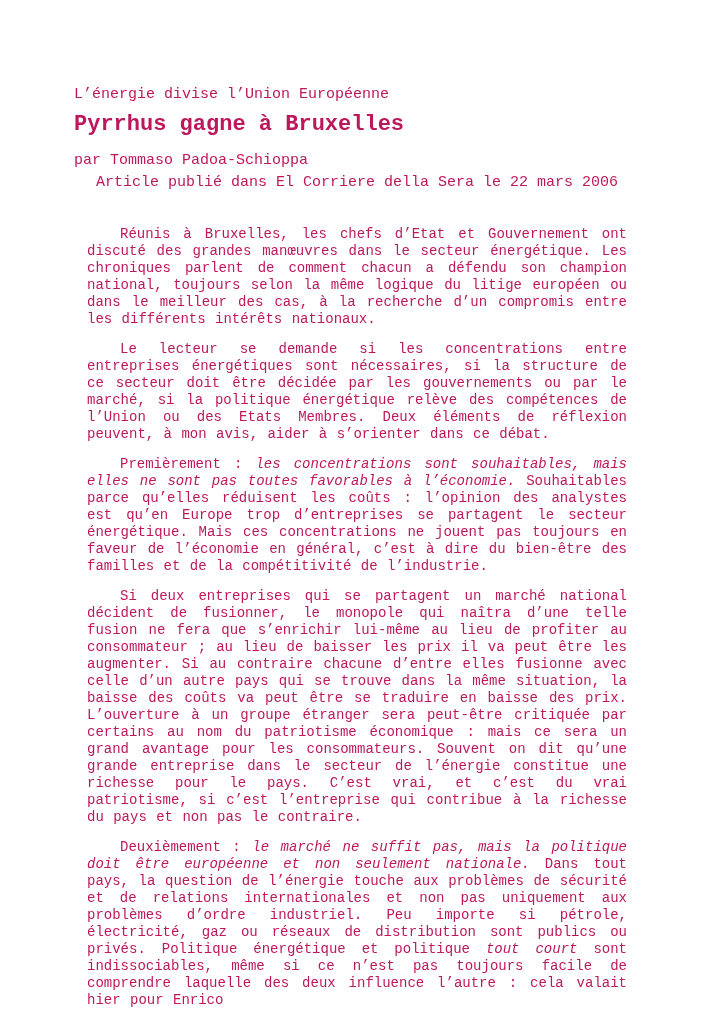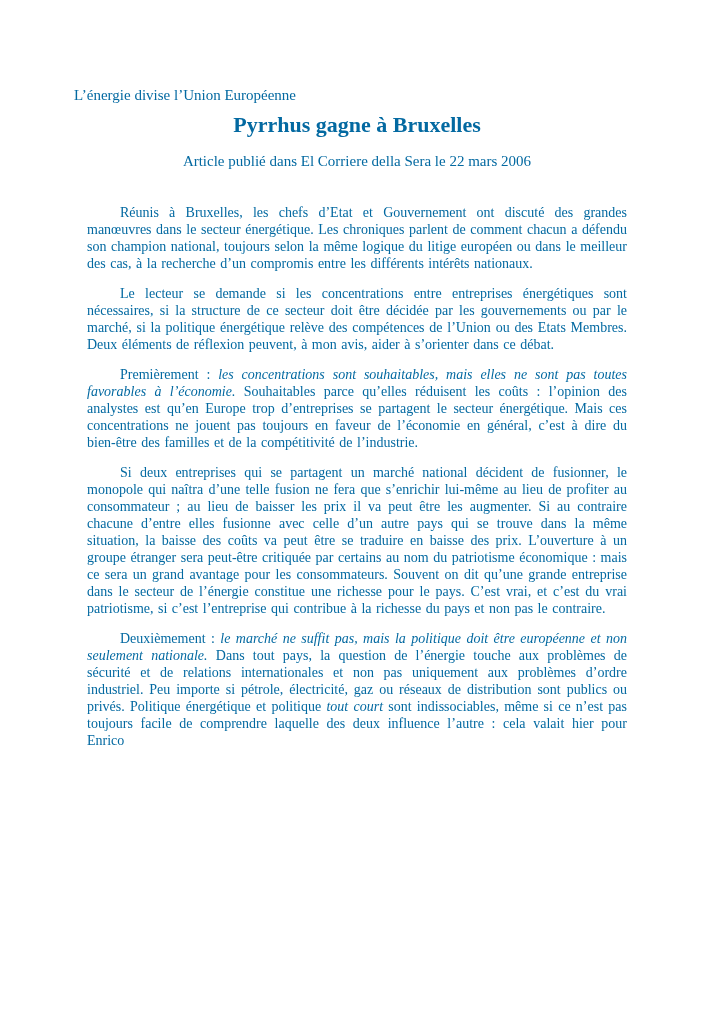--- a/index.html
+++ b/index.html
@@ -5,42 +5,42 @@
   html, body {
     margin: 0;
     padding: 0;
     background: #ffffff;
   }
   .page {
     position: relative;
     width: 708px;
     height: 1024px;
     background: #ffffff;
-    color: #0369a1;
-    font-family: Liberation Serif, serif;
+    color: #be185d;
+    font-family: Liberation Mono, monospace;
     overflow: hidden;
   }
   .content {
     position: absolute;
     left: 74px;
     top: 86px;
     width: 566px;
   }
   .kicker {
     font-size: 15px;
     line-height: 18px;
     margin: 0 0 8px 0;
     text-align: left;
   }
   .title {
     font-size: 22px;
     line-height: 26px;
     font-weight: bold;
     margin: 0 0 14px 0;
-    text-align: center;
+    text-align: left;
   }
   .byline {
     font-size: 15px;
     line-height: 18px;
     margin: 0 0 4px 0;
     text-align: left;
   }
   .source {
     font-size: 15px;
     line-height: 18px;
@@ -59,20 +59,21 @@
     font-style: italic;
   }
 </style>
 </head>
 <body>
 
 <div class="page">
   <div class="content">
     <div class="kicker">L’énergie divise l’Union Européenne</div>
     <h1 class="title">Pyrrhus gagne à Bruxelles</h1>
+    <div class="byline">par Tommaso Padoa-Schioppa</div>
     <div class="source">Article publié dans El Corriere della Sera le 22 mars 2006</div>
     <div class="body-text">
         <p><span>Réunis à Bruxelles, les chefs d’Etat et Gouvernement ont discuté des grandes manœuvres dans le secteur énergétique. Les chroniques parlent de comment chacun a défendu son champion national, toujours selon la même logique du litige européen ou dans le meilleur des cas, à la recherche d’un compromis entre les différents intérêts nationaux.</span></p>
         <p><span>Le lecteur se demande si les concentrations entre entreprises énergétiques sont nécessaires, si la structure de ce secteur doit être décidée par les gouvernements ou par le marché, si la politique énergétique relève des compétences de l’Union ou des Etats Membres. Deux éléments de réflexion peuvent, à mon avis, aider à s’orienter dans ce débat.</span></p>
         <p><span>Premièrement : </span><em>les concentrations sont souhaitables, mais elles ne sont pas toutes favorables à l’économie.</em><span> Souhaitables parce qu’elles réduisent les coûts : l’opinion des analystes est qu’en Europe trop d’entreprises se partagent le secteur énergétique. Mais ces concentrations ne jouent pas toujours en faveur de l’économie en général, c’est à dire du bien-être des familles et de la compétitivité de l’industrie.</span></p>
         <p><span>Si deux entreprises qui se partagent un marché national décident de fusionner, le monopole qui naîtra d’une telle fusion ne fera que s’enrichir lui-même au lieu de profiter au consommateur ; au lieu de baisser les prix il va peut être les augmenter. Si au contraire chacune d’entre elles fusionne avec celle d’un autre pays qui se trouve dans la même situation, la baisse des coûts va peut être se traduire en baisse des prix. L’ouverture à un groupe étranger sera peut-être critiquée par certains au nom du patriotisme économique : mais ce sera un grand avantage pour les consommateurs. Souvent on dit qu’une grande entreprise dans le secteur de l’énergie constitue une richesse pour le pays. C’est vrai, et c’est du vrai patriotisme, si c’est l’entreprise qui contribue à la richesse du pays et non pas le contraire.</span></p>
         <p><span>Deuxièmement : </span><em>le marché ne suffit pas, mais la politique doit être européenne et non seulement nationale.</em><span> Dans tout pays, la question de l’énergie touche aux problèmes de sécurité et de relations internationales et non pas uniquement aux problèmes d’ordre industriel. Peu importe si pétrole, électricité, gaz ou réseaux de distribution sont publics ou privés. Politique énergétique et politique </span><em>tout court</em><span> sont indissociables, même si ce n’est pas toujours facile de comprendre laquelle des deux influence l’autre : cela valait hier pour Enrico</span></p>
       </div>
   </div>
 </div>

